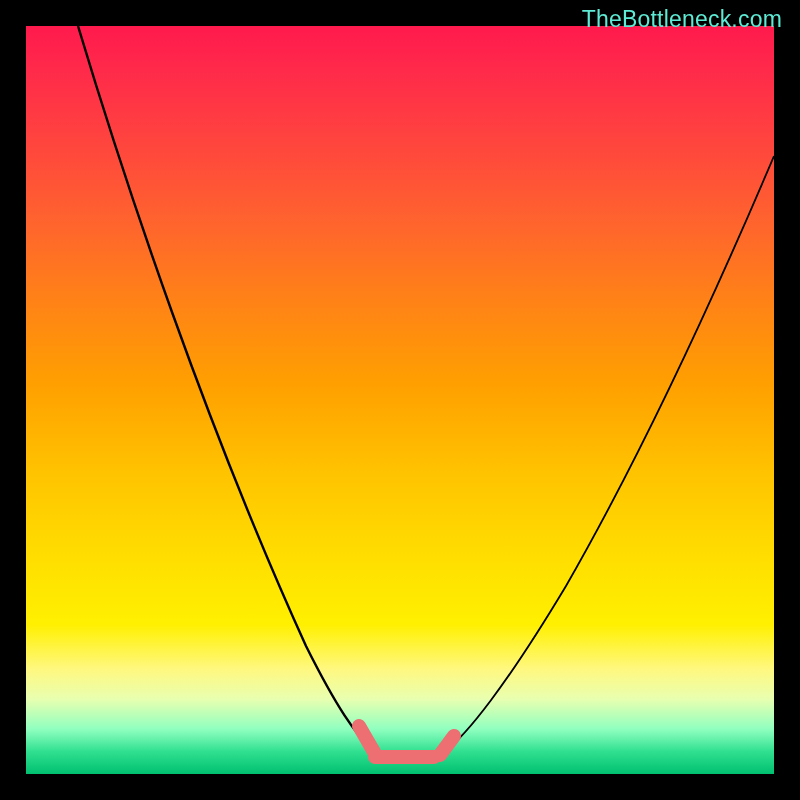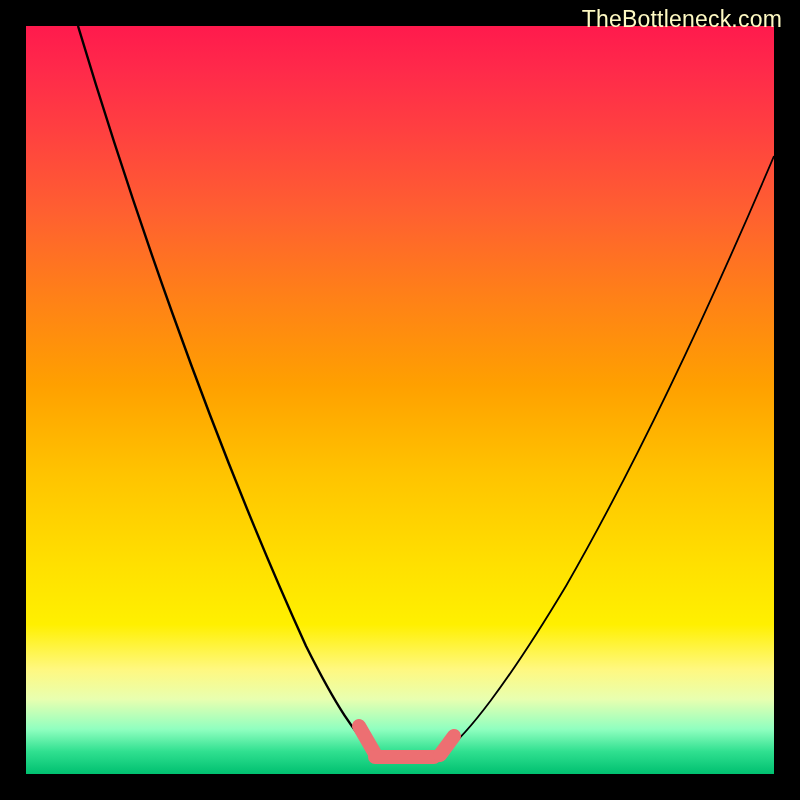--- a/index.html
+++ b/index.html
@@ -31,21 +31,21 @@
       #fff880 86%,
       #e8ffb0 90%,
       #90ffc0 94%,
       #30e090 97%,
       #00c070 100%);
   }
   .watermark {
     position: absolute;
     top: 6px;
     right: 18px;
-    color: #fef9c3;
+    color: #5eead4;
     font-size: 23px;
     font-weight: 500;
     letter-spacing: 0.2px;
   }
   svg.curves {
     position: absolute;
     left: 26px;
     top: 26px;
     width: 748px;
     height: 748px;

